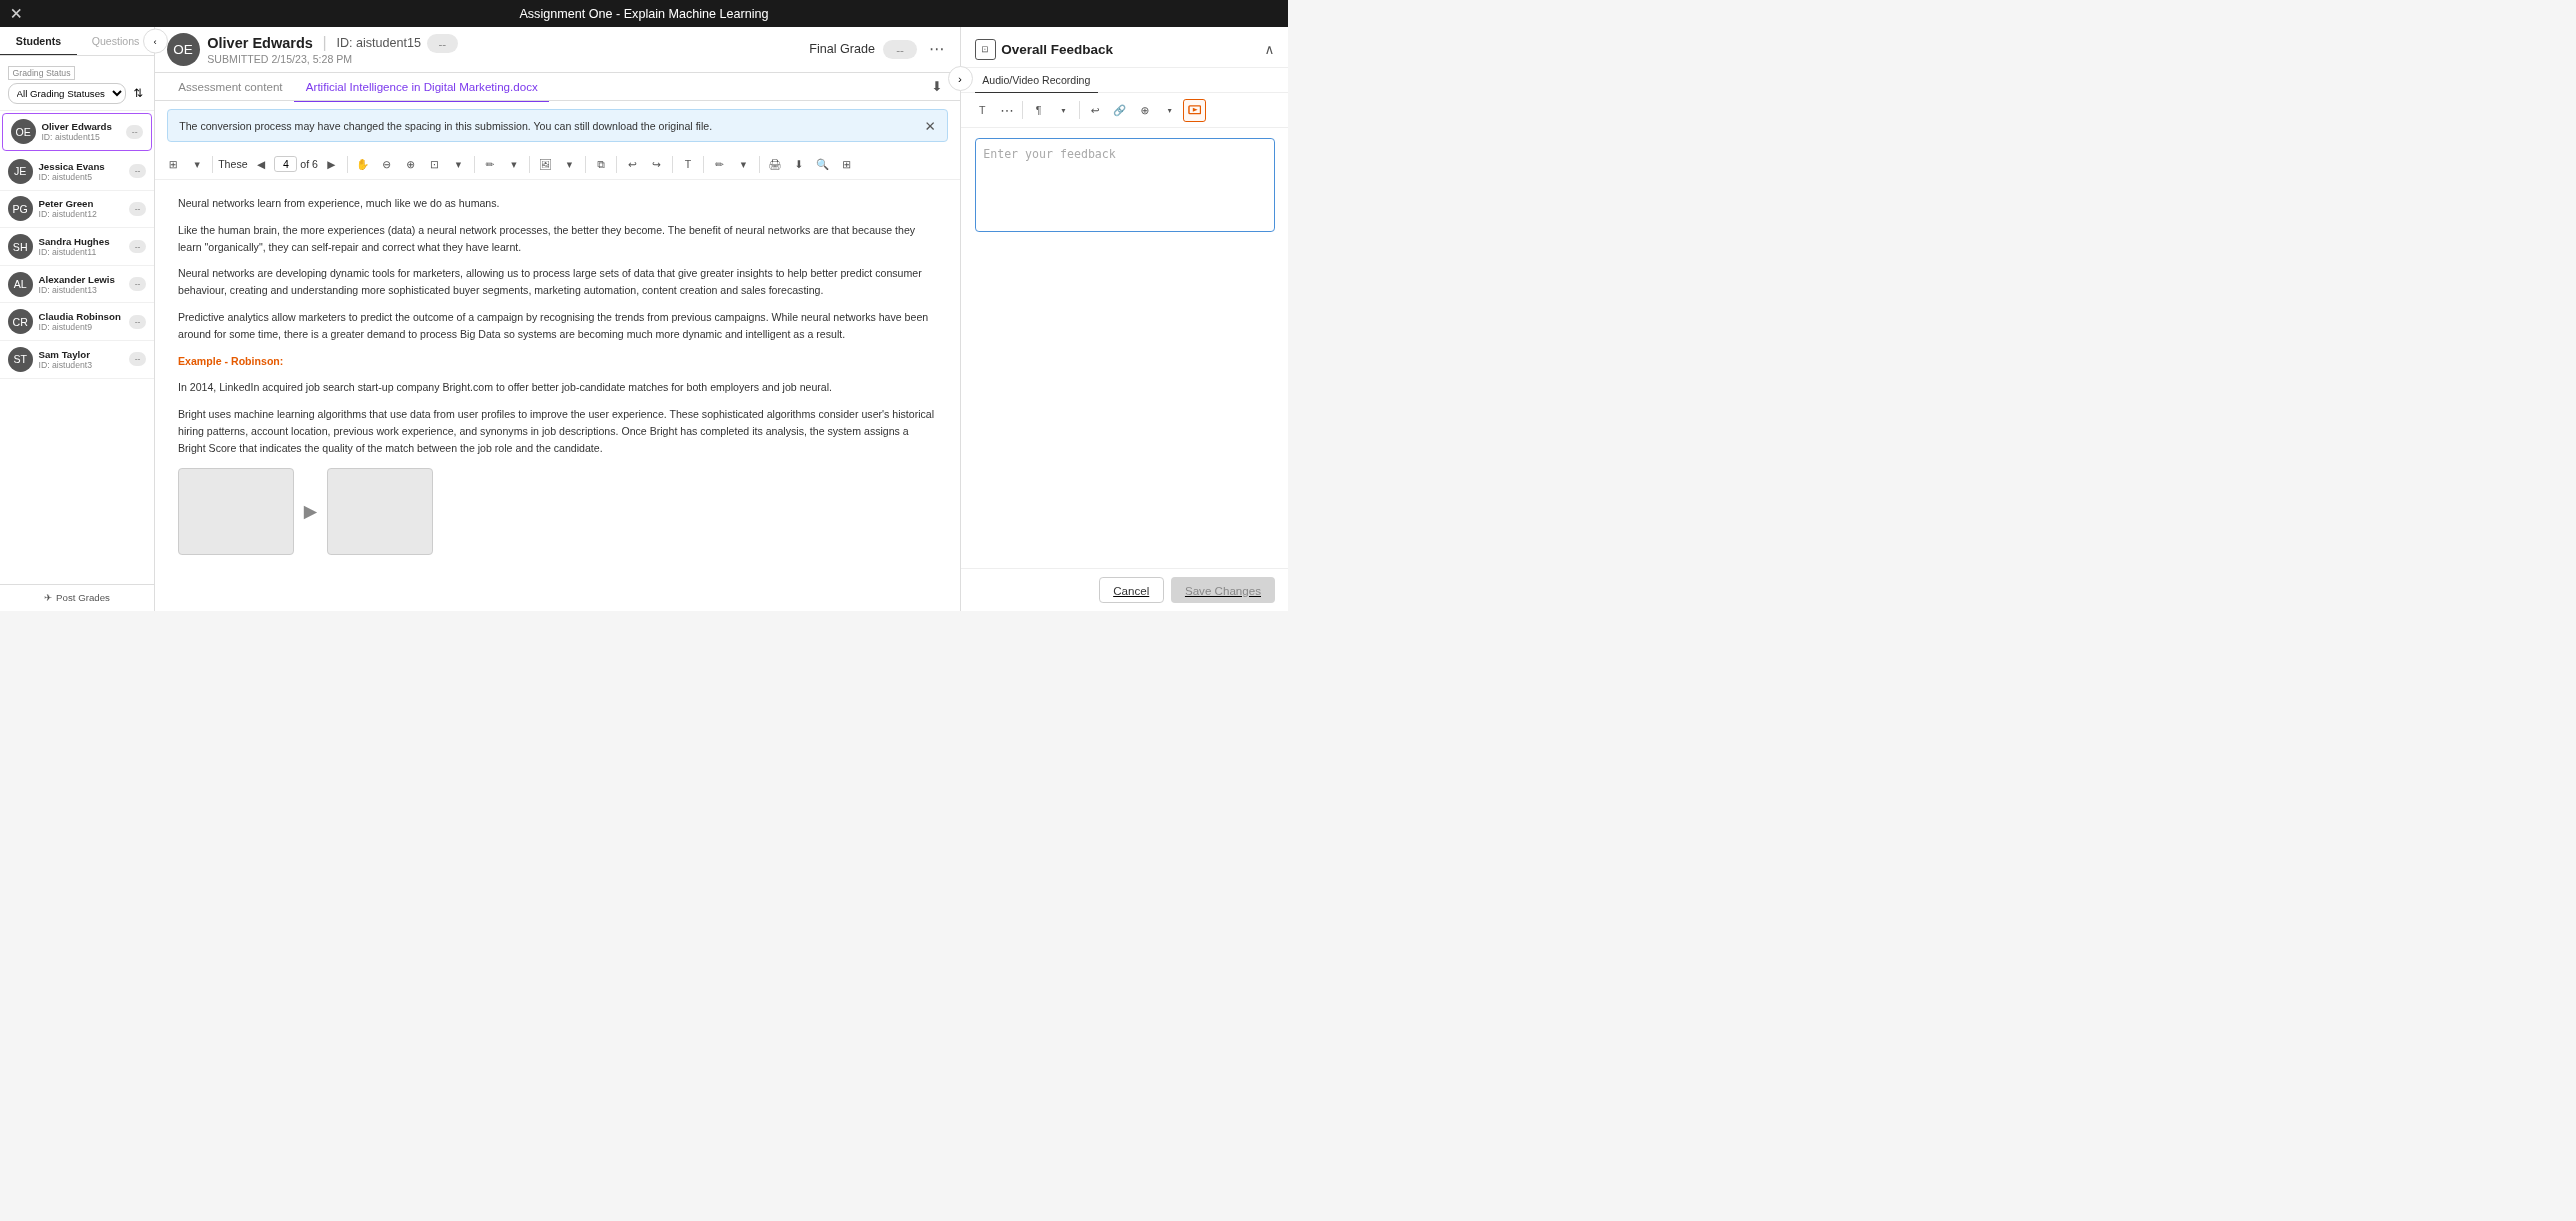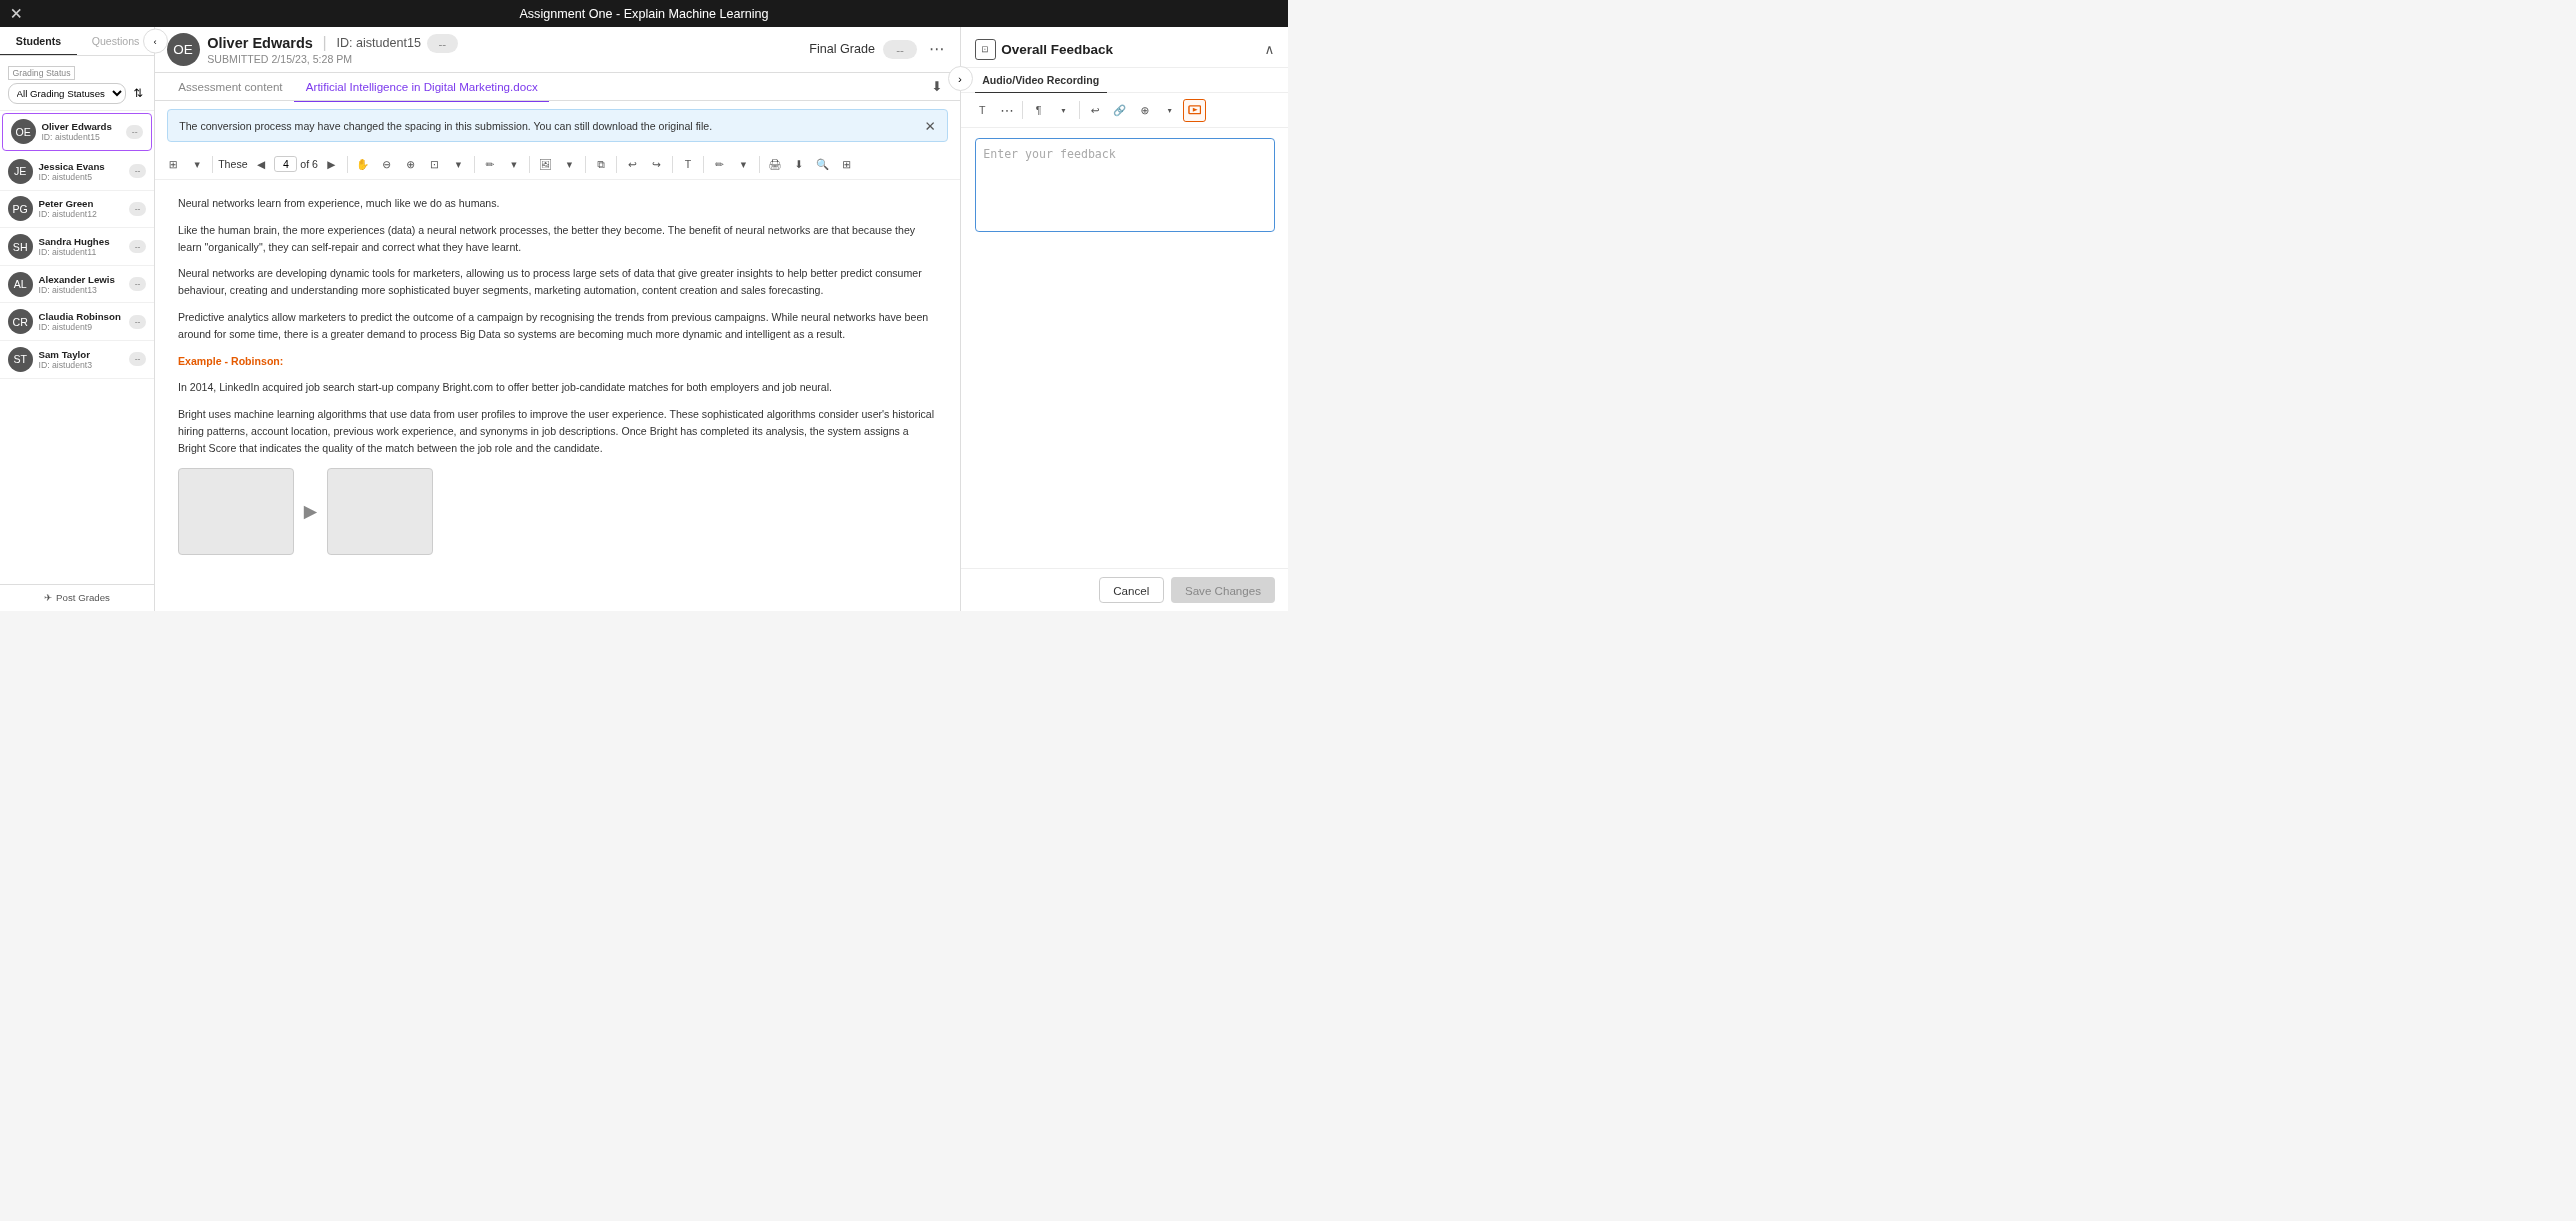--- a/index.html
+++ b/index.html
@@ -447,21 +447,20 @@
       font-size: 10.6px;
       padding: 5.8px 7.7px;
       cursor: pointer;
       color: #888;
       border-bottom: 1.9px solid transparent;
       margin-bottom: -1px;
     }
     .recording-tab.active {
       color: #333;
       border-bottom: 1.9px solid #333;
-      font-weight: bold;
     }
 
     
     .feedback-toolbar {
       display: flex;
       align-items: center;
       padding: 5.8px 9.7px;
       gap: 1.9px;
       border-bottom: 1px solid #eee;
     }
@@ -506,20 +505,21 @@
       outline: none;
     }
     .feedback-textarea::placeholder { color: #aaa; }
 
     .feedback-actions {
       display: flex;
       justify-content: flex-end;
       padding: 7.7px 13.5px;
       gap: 7.7px;
       border-top: 1px solid #eee;
+      text-decoration: underline;
     }
     .cancel-btn {
       padding: 5.8px 13.5px;
       border: 1px solid #ccc;
       border-radius: 3.9px;
       background: #fff;
       font-size: 11.6px;
       cursor: pointer;
       color: #333;
     }

